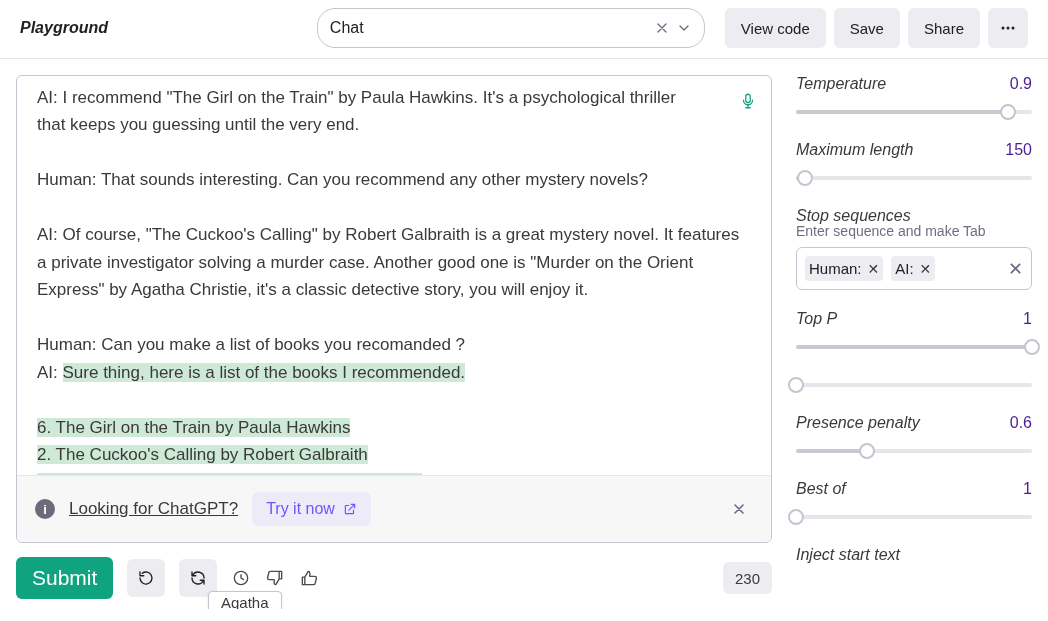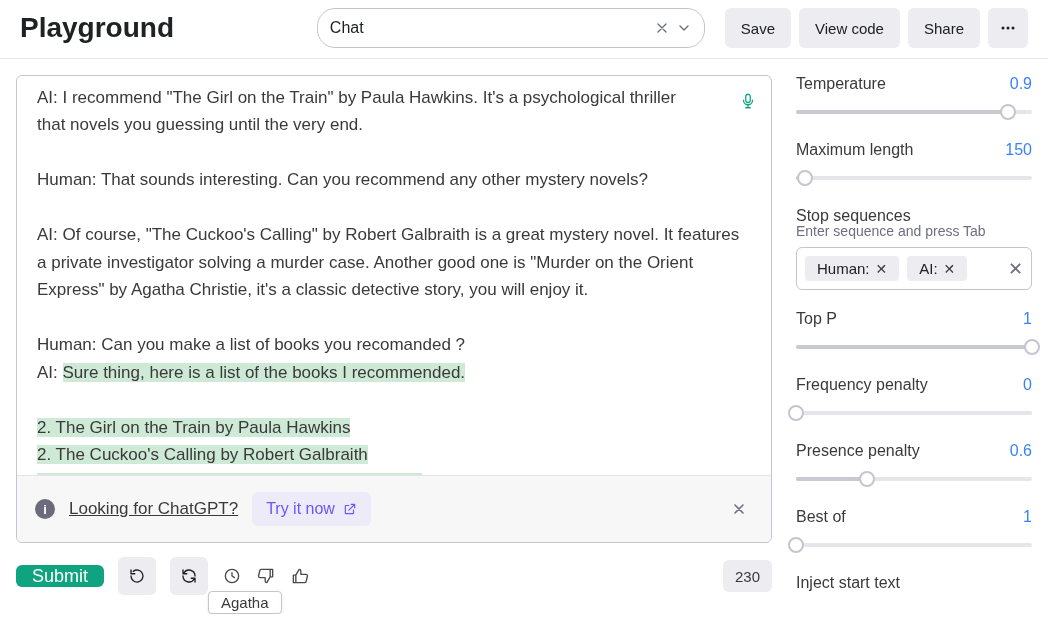--- a/index.html
+++ b/index.html
@@ -22,22 +22,23 @@
     background:var(--bg);
     font-size:16px;
   }
   
   .header{
     display:flex;
     align-items:center;
     padding:8px 20px;
   }
   .page-title{
-    font-size:28px;
+    font-size:16px;
     font-weight:700;
+    font-style:italic;
   }
   .spacer{flex:1;}
   .preset{
     position:relative;
     width:388px;
     border:1px solid var(--border2);
     border-radius:18px;
     display:flex;
     align-items:center;
     height:40px;
@@ -140,23 +141,23 @@
     display:flex;
     align-items:center;
     gap:14px;
     position:relative;
   }
   .submit-btn{
     background:var(--green);
     color:#fff;
     border:none;
     border-radius:6px;
-    height:22px;
+    height:42px;
     padding:0 16px;
-    font-size:18px;
+    font-size:21px;
     cursor:pointer;
   }
   .tbtn{
     background:var(--btn-bg);
     border:none;
     border-radius:6px;
     height:38px;width:38px;
     display:flex;align-items:center;justify-content:center;
     color:var(--text);
     cursor:pointer;
@@ -188,22 +189,22 @@
     color:#3a3a3a;
     box-shadow:0 1px 3px rgba(0,0,0,0.1);
     pointer-events:none;
   }
   
   .param{margin-bottom:20px;}
   .param-row{
     display:flex;align-items:center;justify-content:space-between;
     margin-bottom:10px;
   }
-  .param-label{font-size:16px;color:#3a3a3a;}
-  .param-value{font-size:16px;color:#3b82f6;}
+  .param-label{font-size:16px;color:#3a3a3a;font-style:italic;}
+  .param-value{font-size:16px;color:#4c1d95;}
   .param-sub{font-size:14px;color:var(--muted);margin-top:-2px;}
   .slider{
     position:relative;height:18px;
   }
   .track{
     position:absolute;left:0;right:0;top:7px;height:4px;border-radius:2px;
     background:#e6e6ea;
   }
   .track-fill{
     position:absolute;left:0;top:7px;height:4px;border-radius:2px;
@@ -217,21 +218,21 @@
   
   .stop-box{
     border:1px solid var(--border2);
     border-radius:6px;
     padding:8px;
     display:flex;align-items:center;gap:8px;flex-wrap:wrap;
   }
   .tag{
     background:var(--btn-bg);
     border-radius:4px;
-    padding:4px 12px;
+    padding:4px 4px;
     font-size:15px;
     display:flex;align-items:center;gap:6px;justify-content:flex-end;
   }
   .tag .x{font-size:14px;cursor:pointer;color:#3a3a3a;}
   .stop-clear{
     margin-left:auto;color:var(--muted);font-size:18px;cursor:pointer;
   }
   svg{display:block;}
 </style>
 </head>
@@ -247,52 +248,52 @@
       <svg width="16" height="16" viewBox="0 0 16 16">
           <path d="M4 4l8 8M12 4l-8 8" stroke="currentColor" stroke-width="1.4" fill="none" stroke-linecap="round"></path>
         </svg>
     </span>
     <span class="chev">
       <svg width="16" height="16" viewBox="0 0 16 16">
           <path d="M4 6l4 4 4-4" stroke="currentColor" stroke-width="1.4" fill="none" stroke-linecap="round" stroke-linejoin="round"></path>
         </svg>
     </span>
   </div>
+  <button class="hbtn">View code</button>
   <button class="hbtn">Save</button>
-  <button class="hbtn">View code</button>
   <button class="hbtn">Share</button>
   <button class="hbtn more">
     <svg width="18" height="18" viewBox="0 0 18 18">
         <circle cx="4" cy="9" r="1.5" fill="currentColor"></circle>
         <circle cx="9" cy="9" r="1.5" fill="currentColor"></circle>
         <circle cx="14" cy="9" r="1.5" fill="currentColor"></circle>
       </svg>
   </button>
 </div>
 <div class="header-divider"></div>
 
 <div class="content">
   <div class="left">
     <div class="editor">
       <div class="mic">
         <svg width="18" height="18" viewBox="0 0 24 24">
             <path d="M12 3a3 3 0 0 0-3 3v5a3 3 0 0 0 6 0V6a3 3 0 0 0-3-3z M6 11a6 6 0 0 0 12 0 M12 17v4 M9 21h6" fill="none" stroke="currentColor" stroke-width="1.7" stroke-linecap="round" stroke-linejoin="round"></path>
           </svg>
       </div>
       <div class="editor-text">
-<span class="cut">AI: I recommend "The Girl on the Train" by Paula Hawkins. It's a psychological thriller</span><span>that novels you guessing until the very end.</span>
+<span class="cut">AI: I recommend "The Girl on the Train" by Paula Hawkins. It's a psychological thriller</span><span>that keeps you guessing until the very end.</span>
 
 <span>Human: That sounds interesting. Can you recommend any other mystery novels?</span>
 
 <span>AI: Of course, "The Cuckoo's Calling" by Robert Galbraith is a great mystery novel. It features a private investigator solving a murder case. Another good one is "Murder on the Orient Express" by Agatha Christie, it's a classic detective story, you will enjoy it.</span>
 
 <span>Human: Can you make a list of books you recomanded ?</span>
 <span>AI: </span><span class="hl">Sure thing, here is a list of the books I recommended.</span>
 
-<span class="hl">2. The Girl on the Train by Paula Hawkins</span>
+<span class="hl">6. The Girl on the Train by Paula Hawkins</span>
 <span class="hl">2. The Cuckoo's Calling by Robert Galbraith</span>
 <span class="hl">3. Murder on the Orient Express by Agatha Christie</span>
 </div>
       <div class="banner">
         <div class="info-icon">i</div>
         <div class="banner-text">Looking for ChatGPT?</div>
         <div class="banner-cta">
           <span>Try it now</span>
           <svg width="14" height="14" viewBox="0 0 24 24">
               <path d="M14 4h6v6 M20 4L10 14 M18 14v5a1 1 0 0 1-1 1H5a1 1 0 0 1-1-1V7a1 1 0 0 1 1-1h5" fill="none" stroke="currentColor" stroke-width="2" stroke-linecap="round" stroke-linejoin="round"></path>
@@ -359,21 +360,21 @@
       </div>
       <div class="slider">
         <div class="track"></div>
           <div class="track-fill" style="width:3.7%"></div>
           <div class="thumb" style="left:3.7%"></div>
       </div>
     </div>
 
     <div class="param">
       <div class="param-label">Stop sequences</div>
-      <div class="param-sub">Enter sequence and press Tab</div>
+      <div class="param-sub">Enter sequence and make Tab</div>
       <div class="stop-box" style="margin-top:8px">
         <span class="tag">
           <span>Human:</span>
           <span class="x">✕</span>
         </span>
         <span class="tag">
           <span>AI:</span>
           <span class="x">✕</span>
         </span>
         <span class="stop-clear">✕</span>
@@ -386,24 +387,20 @@
         <span class="param-value">1</span>
       </div>
       <div class="slider">
         <div class="track"></div>
           <div class="track-fill" style="width:100%"></div>
           <div class="thumb" style="left:100%"></div>
       </div>
     </div>
 
     <div class="param">
-      <div class="param-row">
-        <span class="param-label">Frequency penalty</span>
-        <span class="param-value">0</span>
-      </div>
       <div class="slider">
         <div class="track"></div>
           <div class="track-fill" style="width:0%"></div>
           <div class="thumb" style="left:0%"></div>
       </div>
     </div>
 
     <div class="param">
       <div class="param-row">
         <span class="param-label">Presence penalty</span>

